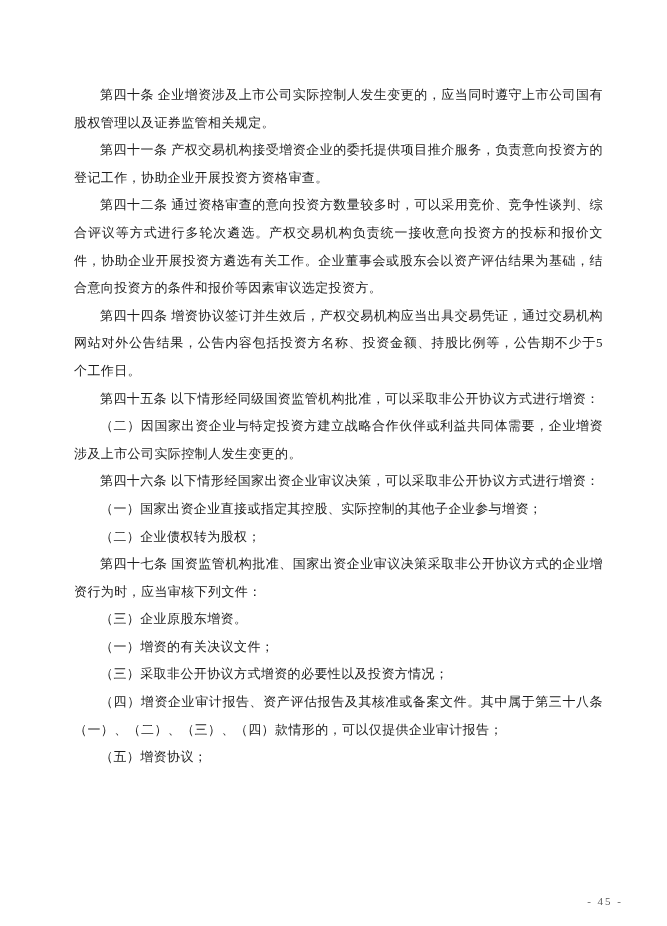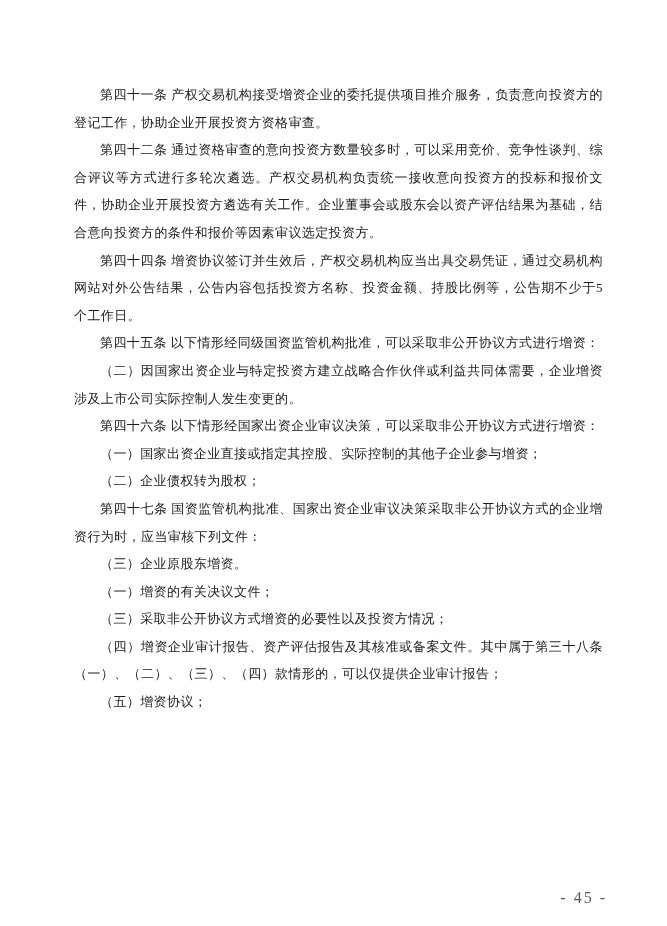--- a/index.html
+++ b/index.html
@@ -32,32 +32,33 @@
   }
   .content p {
     margin: 0;
     padding: 0;
     text-indent: 2em;
     letter-spacing: 0.4px;
     word-break: break-all;
   }
   .footer {
     position: absolute;
-    right: 60px;
+    right: 44px;
     bottom: 19px;
-    font-size: 16px;
+    font-size: 11px;
     color: #5a5a5a;
     letter-spacing: 2px;
   }
 </style>
 </head>
 <body>
 
 <div class="page">
   <div class="content">
+    <p>第四十条  企业增资涉及上市公司实际控制人发生变更的，应当同时遵守上市公司国有股权管理以及证券监管相关规定。</p>
     <p>第四十一条  产权交易机构接受增资企业的委托提供项目推介服务，负责意向投资方的登记工作，协助企业开展投资方资格审查。</p>
     <p>第四十二条  通过资格审查的意向投资方数量较多时，可以采用竞价、竞争性谈判、综合评议等方式进行多轮次遴选。产权交易机构负责统一接收意向投资方的投标和报价文件，协助企业开展投资方遴选有关工作。企业董事会或股东会以资产评估结果为基础，结合意向投资方的条件和报价等因素审议选定投资方。</p>
     <p>第四十四条  增资协议签订并生效后，产权交易机构应当出具交易凭证，通过交易机构网站对外公告结果，公告内容包括投资方名称、投资金额、持股比例等，公告期不少于5个工作日。</p>
     <p>第四十五条  以下情形经同级国资监管机构批准，可以采取非公开协议方式进行增资：</p>
     <p>（二）因国家出资企业与特定投资方建立战略合作伙伴或利益共同体需要，企业增资涉及上市公司实际控制人发生变更的。</p>
     <p>第四十六条  以下情形经国家出资企业审议决策，可以采取非公开协议方式进行增资：</p>
     <p>（一）国家出资企业直接或指定其控股、实际控制的其他子企业参与增资；</p>
     <p>（二）企业债权转为股权；</p>
     <p>第四十七条  国资监管机构批准、国家出资企业审议决策采取非公开协议方式的企业增资行为时，应当审核下列文件：</p>
     <p>（三）企业原股东增资。</p>

